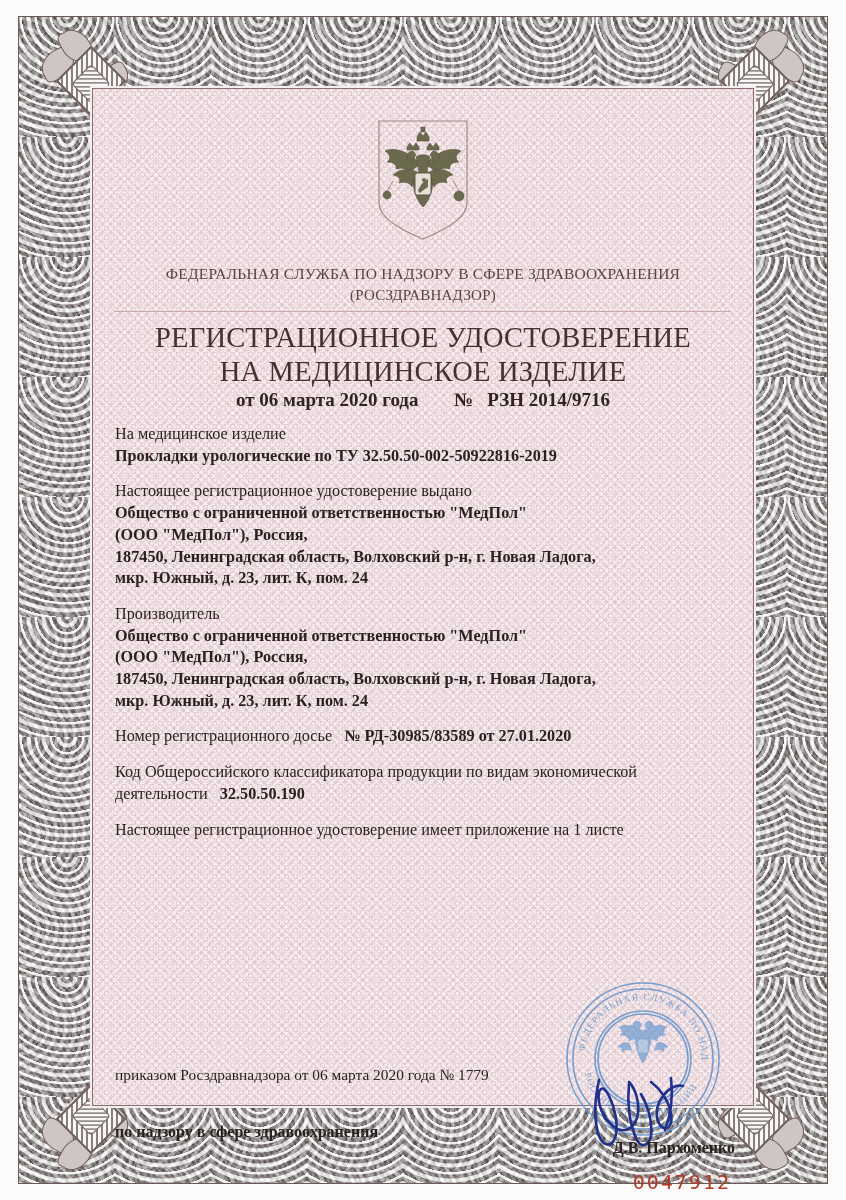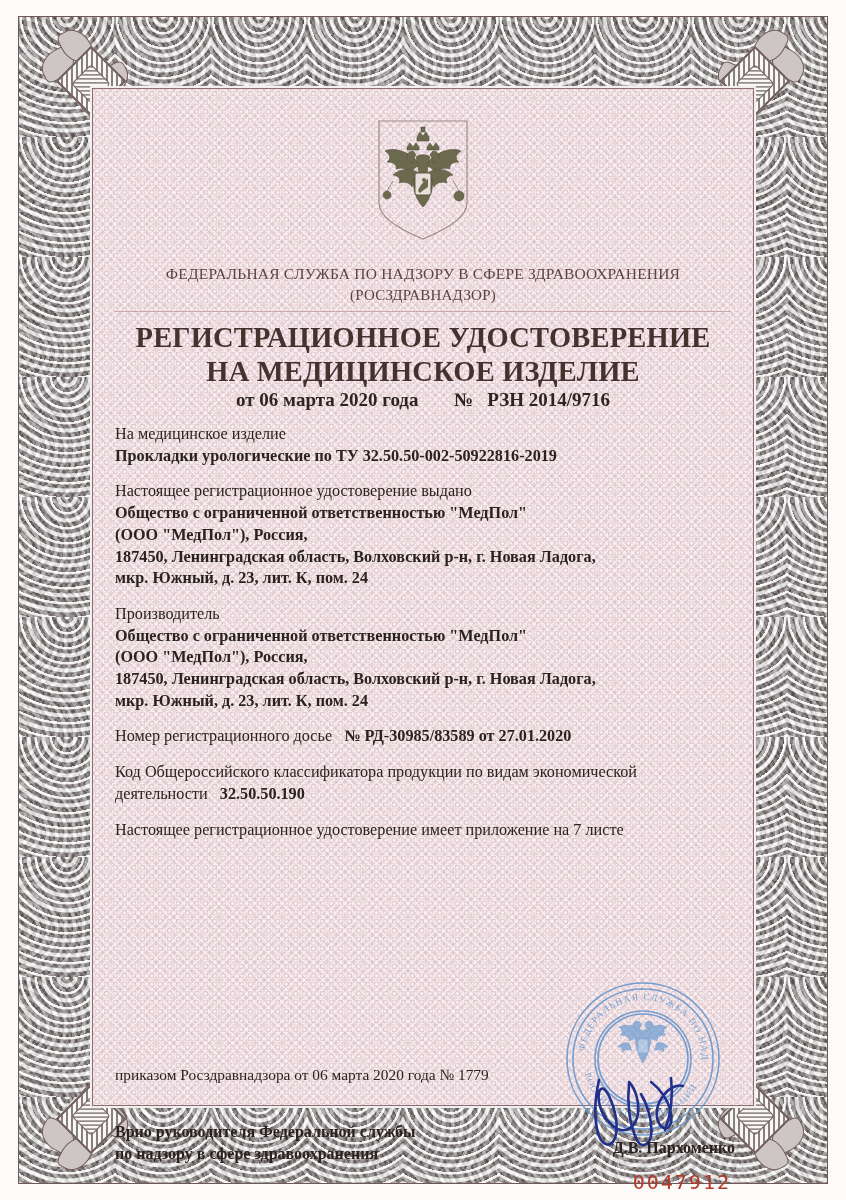--- a/index.html
+++ b/index.html
@@ -164,21 +164,21 @@
     background: #c8a8ad;
   }
 
   
   .cert-title {
     position: absolute;
     left: 0; right: 0;
     top: 232px;
     text-align: center;
     color: #45322e;
-    font-weight: bold;
+    font-weight: normal;
     font-size: 28.5px;
     line-height: 1.19;
     letter-spacing: 0.2px;
   }
   .cert-subline {
     position: absolute;
     left: 0; right: 0;
     top: 300px;
     text-align: center;
     color: #2f2420;
@@ -387,21 +387,21 @@
 
 
       <div class="block mix">
         <span>Код Общероссийского классификатора продукции по видам экономической</span><br>
         <span>деятельности</span>
         <span>&nbsp;</span>
         <b>32.50.50.190</b>
       </div>
 
       <div class="block">
-        <span class="label">Настоящее регистрационное удостоверение имеет приложение на 7 листе</span>
+        <span class="label">Настоящее регистрационное удостоверение имеет приложение на 1 листе</span>
       </div>
 
     </div>
 
     <svg class="seal" viewBox="0 0 160 160">
       <g fill="none" stroke="#5f92cc" stroke-width="1.6" opacity="0.85">
         <circle cx="80" cy="80" r="76"></circle>
         <circle cx="80" cy="80" r="70"></circle>
         <circle cx="80" cy="80" r="48"></circle>
         <circle cx="80" cy="80" r="45"></circle>
@@ -445,21 +445,20 @@
                  C84 14 92 10 98 12"></path>
         <path d="M86 4 C88 20 86 40 80 56"></path>
       </g>
     </svg>
 
     <div class="order-text">
       <div>приказом Росздравнадзора от 06 марта 2020 года № 1779</div>
     </div>
 
     <div class="signatory">
-      <div>Врио руководителя Федеральной службы</div>
       <div>по надзору в сфере здравоохранения</div>
     </div>
 
     <div class="signatory-name">Д.В. Пархоменко</div>
 
     <div class="serial-number">0047912</div>
 
   </div>
 </div>
 

